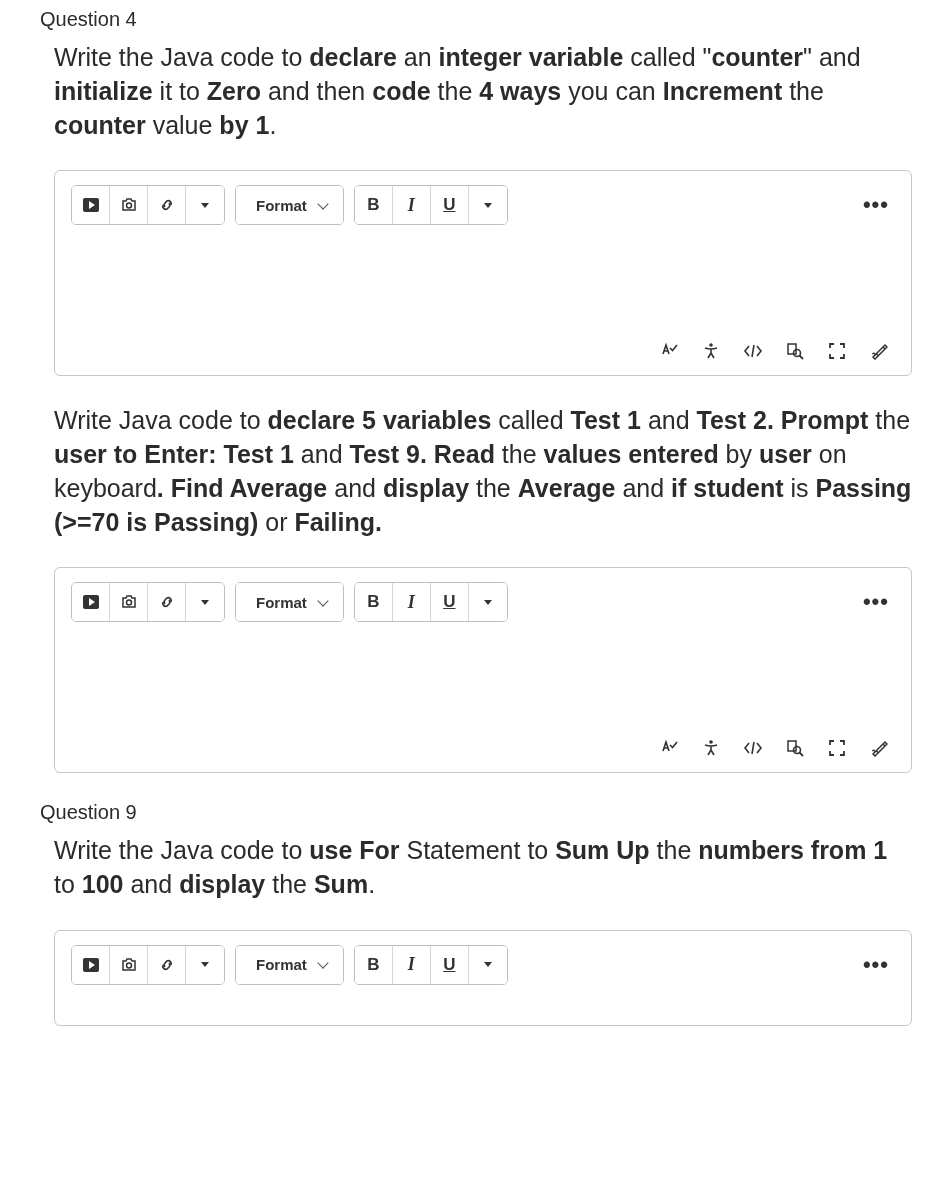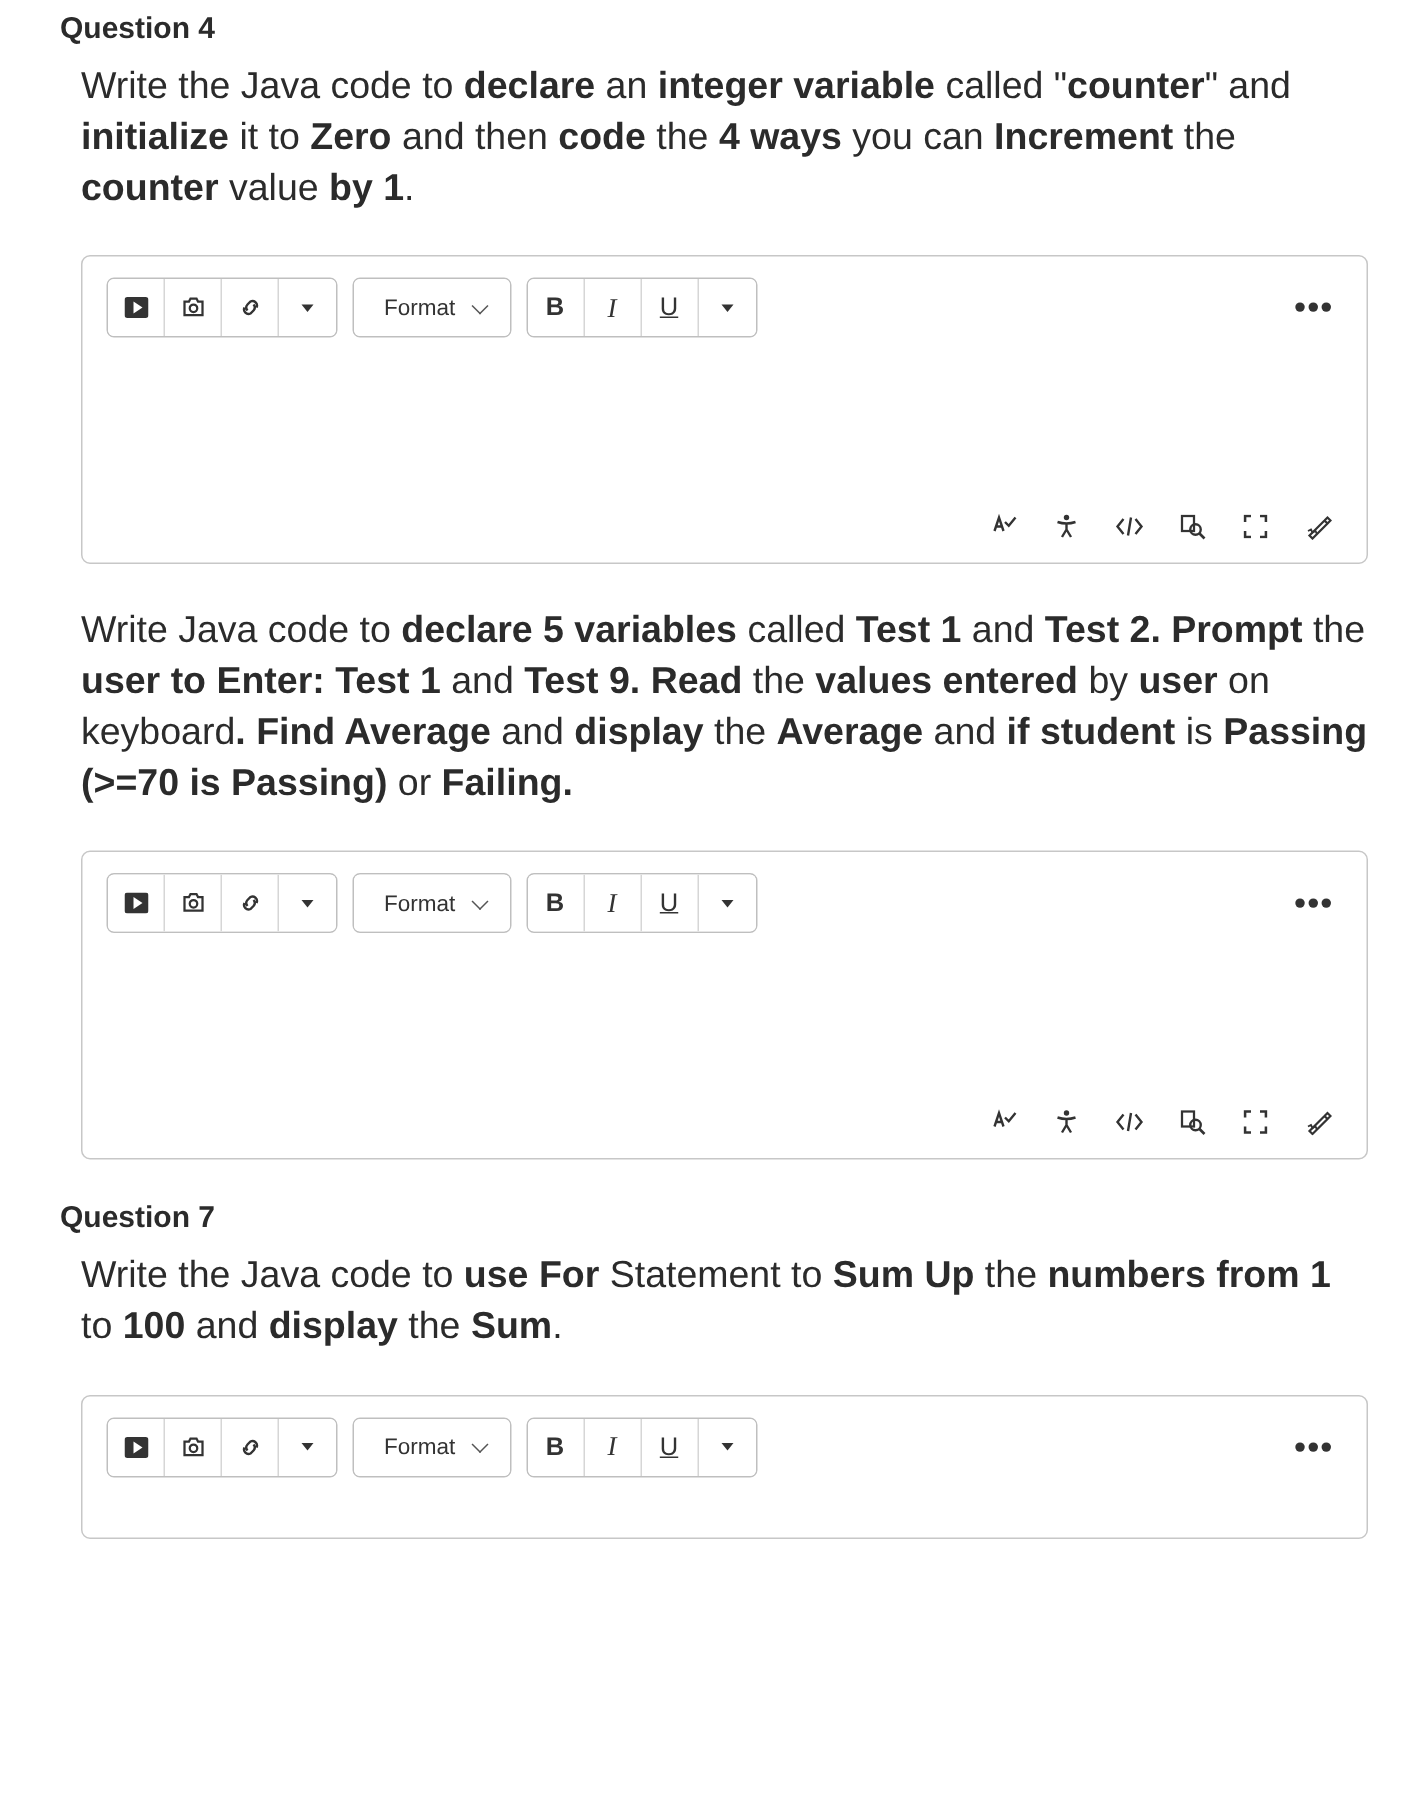--- a/index.html
+++ b/index.html
@@ -5,21 +5,21 @@
   * { box-sizing: border-box; margin: 0; padding: 0; }
   body {
     font-family: -apple-system, BlinkMacSystemFont, "Segoe UI", Helvetica, Arial, sans-serif;
     background: #fff;
     color: #2b2b2b;
     padding: 8px 40px 40px 40px;
     width: 952px;
   }
   .question-block { margin-bottom: 28px; }
   .question-title {
-    font-weight: 700;
+    font-weight: 400;
     font-size: 20px;
     color: #2b2b2b;
     margin-bottom: 10px;
   }
   .question-prompt {
     font-size: 25px;
     line-height: 1.35;
     color: #2b2b2b;
     margin-left: 14px;
     margin-bottom: 28px;
@@ -48,20 +48,21 @@
     min-width: 38px;
     display: flex;
     align-items: center;
     justify-content: center;
     background: #fff;
     cursor: pointer;
     font-size: 15px;
     color: #333;
     border-right: 1px solid #d6d6d6;
     padding: 0 8px;
+    font-weight: bold;
   }
   .btn:last-child { border-right: none; }
   .btn.wide { padding: 0 16px 0 20px; gap: 12px; }
   .btn .caret {
     width: 0; height: 0;
     border-left: 4px solid transparent;
     border-right: 4px solid transparent;
     border-top: 5px solid #333;
   }
   .btn .chev {
@@ -263,21 +264,21 @@
           <svg width="18" height="18" viewBox="0 0 18 18">
             <path d="M3 15 L13 5 L15 7 L5 17 Z M13 5 L15 3 L17 5 L15 7" fill="none" stroke="#333" stroke-width="1.5"></path>
             <path d="M2 12 l2 -1 l1 2 l2 -1 l1 2" fill="none" stroke="#333" stroke-width="1.2"></path>
           </svg>
         </div>
     </div>
   </div>
 </div>
 
 <div class="question-block">
-  <div class="question-title">Question 7</div>
+  <div class="question-title">Question 9</div>
   <div class="question-prompt">Write the Java code to <b>use For</b> Statement to <b>Sum Up</b> the <b>numbers from 1</b> to <b>100</b> and <b>display</b> the <b>Sum</b>.</div>
   <div class="editor short nobottom">
     <div class="toolbar-top">
       <div class="btn-group">
         <div class="btn">
             <svg width="16" height="14" viewBox="0 0 16 14">
               <rect x="0" y="0" width="16" height="14" rx="2" fill="#333"></rect>
               <path d="M6 3 L12 7 L6 11 Z" fill="#fff"></path>
             </svg>
           </div>

